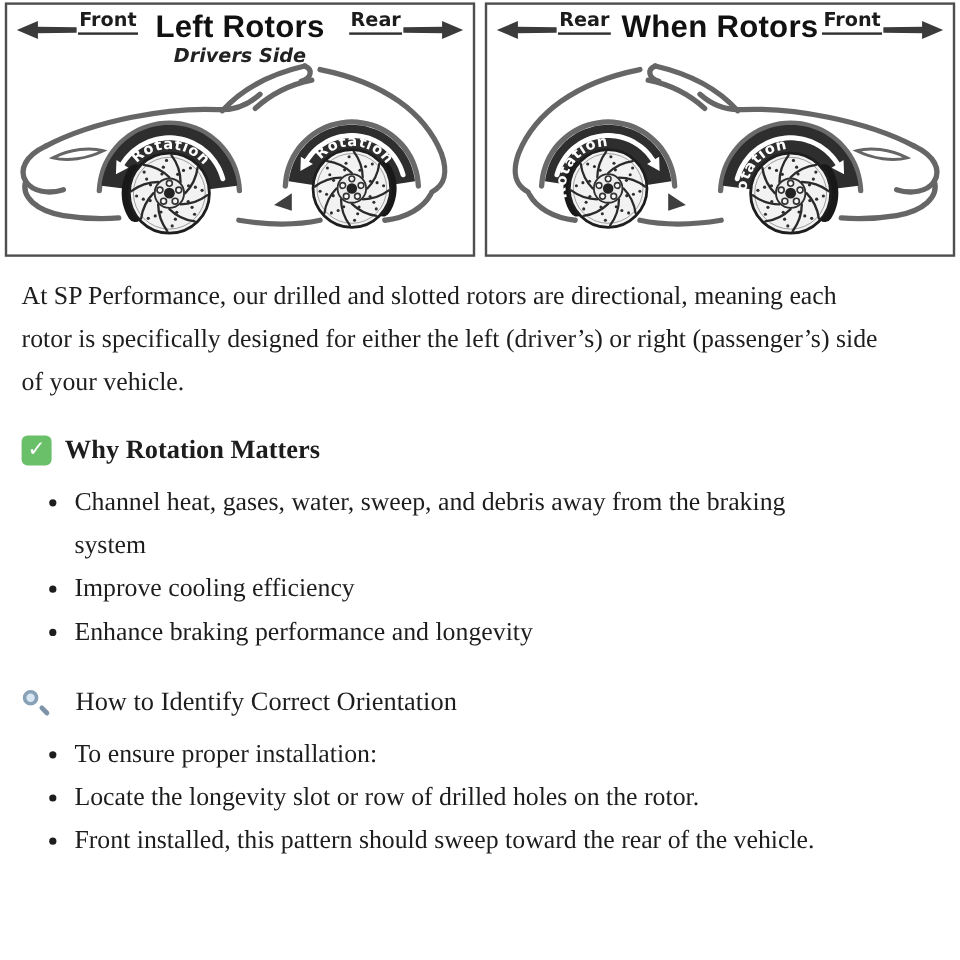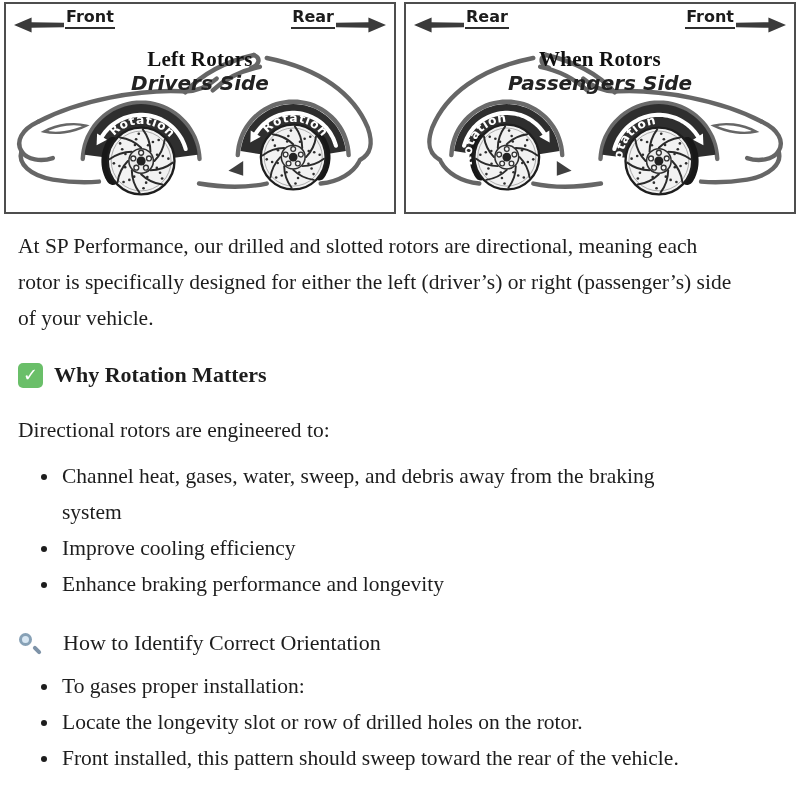--- a/index.html
+++ b/index.html
@@ -7,22 +7,22 @@
   .page { width:800px; height:800px; background:#fff; overflow:hidden; position:relative; }
 
   
   .diagram-row { display:flex; gap:8px; padding:2px 4px 0 4px; height:214px; }
   .panel { flex:1 1 0; position:relative; background:#fff; border:2.5px solid #4e4e4e; overflow:hidden; }
   .panel-hdr { position:absolute; top:5px; left:0; right:0; display:flex; justify-content:space-between; padding:0 8px; z-index:3; }
   .dir { display:flex; align-items:flex-end; gap:1px; }
   .dir .lbl { font-family:"DejaVu Sans","Liberation Sans",sans-serif; font-weight:bold; font-size:16px; color:#1c1c1c; border-bottom:2.5px solid #2f2f2f; line-height:1.05; padding:0 1px 1px 1px; }
   .dir svg { margin-bottom:-4px; }
   .titlebox { position:absolute; left:0; right:0; top:3px; text-align:center; z-index:2; }
-  .title { font-family:Liberation Serif, serif; font-weight:bold; font-size:21px; color:#111; letter-spacing:.2px;margin-top:40px; }
-  .subtitle { font-family:"DejaVu Sans","Liberation Sans",sans-serif; font-weight:bold; font-style:italic; font-size:20px; color:#222; margin-top:-1px; }
+  .title { font-family:Liberation Sans, sans-serif; font-weight:bold; font-size:26px; color:#111; letter-spacing:.2px; }
+  .subtitle { font-family:"DejaVu Sans","Liberation Sans",sans-serif; font-weight:bold; font-style:italic; font-size:16px; color:#222; margin-top:-1px; }
   .car-svg { position:absolute; left:0; top:0; width:100%; height:100%; z-index:1; }
   .rot-text { font-family:"DejaVu Sans","Liberation Sans",sans-serif; font-size:12.5px; font-weight:bold; fill:#fff; letter-spacing:.6px; }
 
   
   .content { padding:14px 38px 30px 18px; font-family:"Liberation Serif","DejaVu Serif",serif; font-size:21.5px; line-height:36px; color:#1d1d1d; }
   .intro { max-width:724px; }
   .sec-h { display:flex; align-items:center; gap:11px; margin-top:24px; font-size:22px; line-height:30px; }
   .sec-h.bold .sec-h-text { font-weight:bold; }
   .lead { margin-top:22px; }
   ul.blist { margin:10px 0 0 0; padding-left:42px; max-width:682px; list-style:disc; }
@@ -155,21 +155,20 @@
         </div>
         <div class="dir">
           <span class="lbl">Front</span>
           <svg width="50" height="16" viewBox="0 0 54 16">
               <polygon points="54,8 35,0 35,5 0,5.5 0,10.5 35,11 35,16" fill="#3b3b3b"></polygon>
             </svg>
         </div>
       </div>
       <div class="titlebox">
         <div class="title">When Rotors</div>
-        <div class="subtitle">Passengers Side</div>
       </div>
       <svg id="car-right" class="car-svg" viewBox="0 0 390 212">
           <g transform="translate(390,0) scale(-1,1)">
             <use href="#car-body"></use>
           </g>
           <path d="M209.6,147.8L210.4,145.2L211.3,142.7L212.4,140.2L213.6,137.7L215.0,135.4L216.5,133.1L218.1,130.9L219.9,128.8L221.7,126.8L223.7,124.9L225.8,123.2L228.0,121.5L230.3,120.0L232.6,118.7L235.0,117.4L237.5,116.4L240.1,115.4L242.7,114.6L245.4,114.0L248.1,113.5L250.8,113.2L253.5,113.0L256.2,113.0L258.9,113.2L261.6,113.5L264.3,113.9L267.0,114.6L269.6,115.3L272.2,116.2L274.7,117.3L277.1,118.5L279.5,119.9L281.8,121.4L284.0,123.0L286.1,124.7L288.1,126.6L289.9,128.6L291.7,130.6L293.3,132.8L294.9,135.1" fill="none" stroke="#fff" stroke-width="4.2" stroke-linecap="round"></path>
           <polygon points="300.4,144.0 289.8,138.3 299.9,131.9" fill="#fff"></polygon>
           <path id="rotpath-1-0" d="M221.3,176.4L220.3,174.3L219.5,172.1L218.8,169.9L218.3,167.7L217.9,165.4L217.6,163.1L217.5,160.8L217.5,158.4L217.7,156.1L218.0,153.8L218.5,151.5L219.1,149.3L219.8,147.1L220.7,144.9L221.7,142.8L222.8,140.8L224.0,138.8L225.4,137.0L226.9,135.2L228.5,133.5L230.2,131.9L232.0,130.4L233.8,129.0L235.8,127.8L237.8,126.7L239.9,125.7L242.1,124.8L244.3,124.1L246.5,123.5L248.8,123.0L251.1,122.7L253.4,122.5L255.8,122.5L258.1,122.6L260.4,122.9L262.7,123.3L264.9,123.8L267.1,124.5L269.3,125.3L271.4,126.3" fill="none"></path>
           <text class="rot-text"><textPath href="#rotpath-1-0" startOffset="9%">Rotation</textPath></text>
           <path d="M56.5,144.4L57.3,141.9L58.2,139.4L59.2,137.0L60.4,134.7L61.7,132.4L63.1,130.2L64.7,128.1L66.3,126.1L68.1,124.2L70.0,122.4L72.0,120.7L74.1,119.2L76.3,117.7L78.6,116.4L80.9,115.3L83.3,114.2L85.7,113.3L88.2,112.6L90.8,112.0L93.3,111.5L95.9,111.2L98.5,111.0L101.2,111.0L103.8,111.2L106.4,111.5L108.9,111.9L111.5,112.5L114.0,113.2L116.4,114.1L118.8,115.1L121.2,116.3L123.4,117.6L125.6,119.0L127.7,120.6L129.7,122.2L131.7,124.0L133.5,125.9L135.1,127.9L136.7,130.0L138.2,132.2" fill="none" stroke="#fff" stroke-width="4.2" stroke-linecap="round"></path>
@@ -184,36 +183,35 @@
   <div class="content">
     <p class="intro">At SP Performance, our drilled and slotted rotors are directional, meaning each rotor is specifically designed for either the left (driver’s) or right (passenger’s) side of your vehicle.</p>
 
     <div class="sec-h bold">
       <span class="check">
           <span>✓</span>
         </span>
       <span class="sec-h-text">Why Rotation Matters</span>
     </div>
 
-    <p class="lead">Directional rotors are engineered to:</p>
 
     <ul class="blist">
       <li>Channel heat, gases, water, sweep, and debris away from the braking system</li>
       <li>Improve cooling efficiency</li>
       <li>Enhance braking performance and longevity</li>
     </ul>
 
     <div class="sec-h sec2-h">
       <span class="mag">
           <span class="lens"></span>
           <span class="handle"></span>
         </span>
       <span class="sec-h-text">How to Identify Correct Orientation</span>
     </div>
 
     <ul class="blist">
-      <li>To gases proper installation:</li>
+      <li>To ensure proper installation:</li>
       <li>Locate the longevity slot or row of drilled holes on the rotor.</li>
       <li>Front installed, this pattern should sweep toward the rear of the vehicle.</li>
     </ul>
   </div>
 
 </div>
 
 </body></html>

